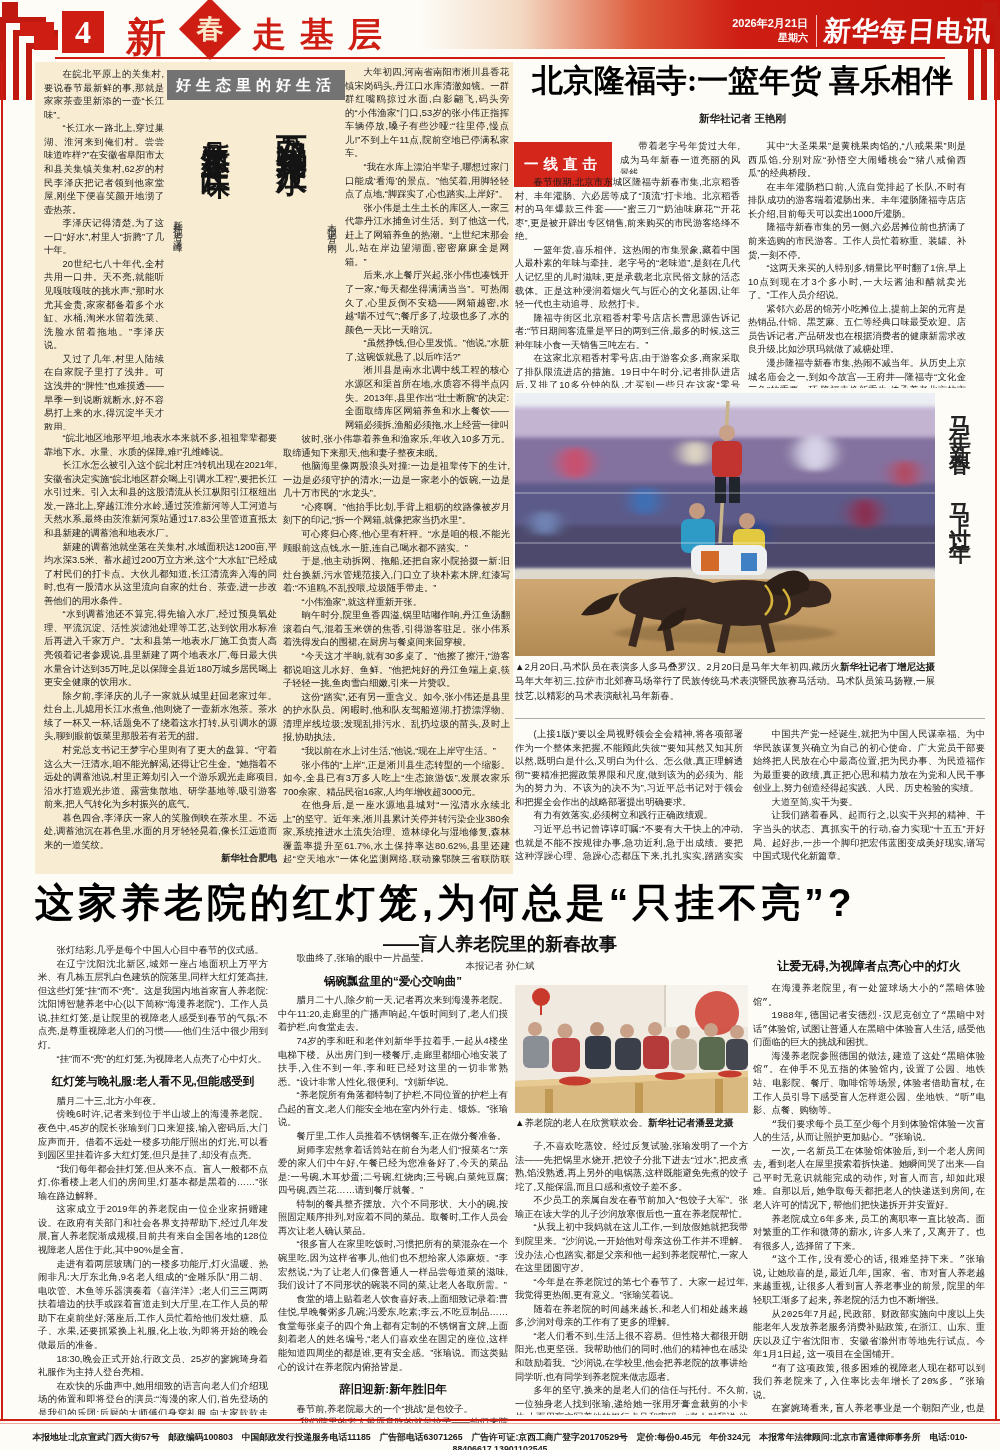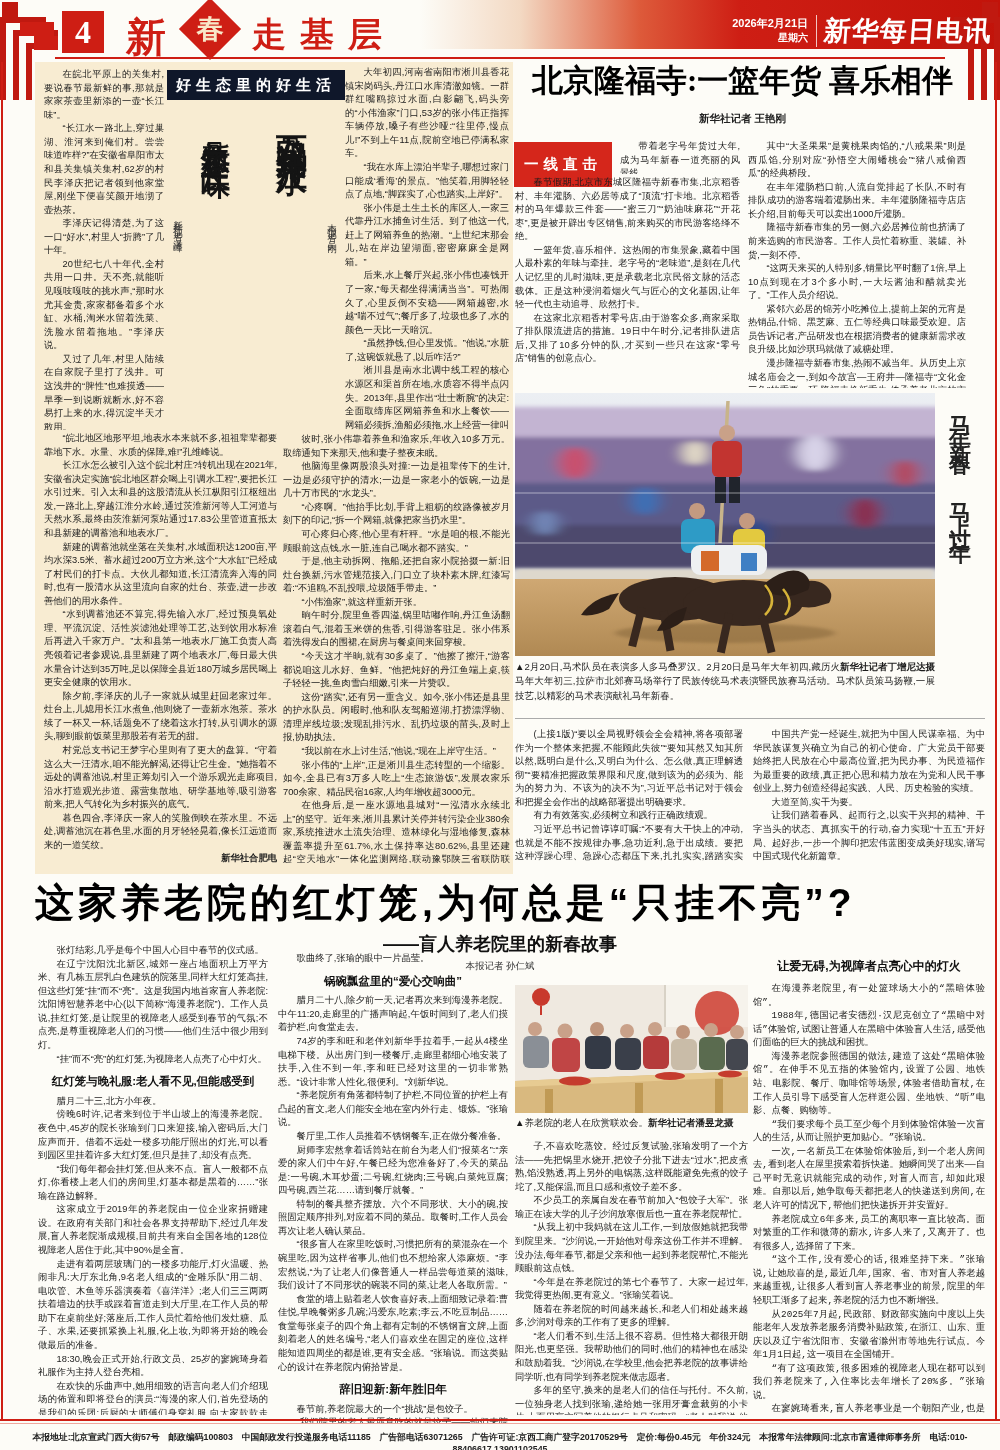--- a/index.html
+++ b/index.html
@@ -31,21 +31,21 @@
   .edge-right{left:995px;top:62px;width:2px;height:1358px;background:#ce1e14;}
   .bottom-line{left:0;top:1419px;width:1000px;height:2px;background:#ce1e14;}
   .bottom-line2{left:0;top:1423px;width:1000px;height:1px;background:#f0a89e;}
   
   .body-text{font-size:9.3px;line-height:1.46;text-align:justify;color:#1c1c1c;overflow:hidden;}
   .para{text-indent:2em;}
   .sub{font-weight:bold;text-align:center;font-size:11.5px;margin:7px 0 5px;text-indent:0;color:#111;}
   .end{text-align:right;font-weight:bold;text-indent:0;}
   
   .cream{left:35px;top:62px;width:478px;height:812px;background:#f8ecd2;}
-  .kicker{left:167px;top:70px;width:178px;height:30px;background:#0f172a;color:#fff;display:flex;
+  .kicker{left:167px;top:70px;width:178px;height:30px;background:#737373;color:#fff;display:flex;
     align-items:center;justify-content:center;font-weight:bold;font-size:15px;letter-spacing:5px;}
   .vhead{writing-mode:vertical-rl;font-family:"Liberation Serif",serif;font-weight:900;color:#141414;}
   .vbyline{writing-mode:vertical-rl;font-size:9.5px;letter-spacing:3px;color:#333;}
   .h1{left:190px;top:118px;width:46px;height:322px;font-size:29px;letter-spacing:4px;padding-right:5px;}
   .h2{left:260px;top:112px;width:52px;height:330px;font-size:31px;letter-spacing:4px;padding-right:6px;}
   .b1{left:166px;top:212px;width:18px;height:120px;}
   .b2{left:322px;top:216px;width:16px;height:105px;}
   .s1col1{left:44px;top:68px;width:120px;height:362px;}
   .s2col1{left:345px;top:66px;width:164px;height:364px;}
   .s1col2{left:44px;top:432px;width:233px;height:436px;}
@@ -187,20 +187,21 @@
   <div class="abs lf-byline">新华社记者 王艳刚</div>
   <div class="abs lf-label">
       <span>一线直击</span>
     </div>
   <div class="abs body-text lf-lead">
       <div class="para">带着老字号年货过大年,成为马年新春一道亮丽的风景线。</div>
     </div>
   <div class="abs body-text lf-col1">
       <div class="para">春节假期,北京市东城区隆福寺新春市集,北京稻香村、丰年灌肠、六必居等成了“顶流”打卡地。北京稻香村的马年爆款三件套——“蜜三刀”“奶油味麻花”“开花枣”,更是被开辟出专区销售,前来购买的市民游客络绎不绝。</div>
       <div class="para">一篮年货,喜乐相伴。这热闹的市集景象,藏着中国人最朴素的年味与牵挂。老字号的“老味道”,是刻在几代人记忆里的儿时滋味,更是承载老北京民俗文脉的活态载体。正是这种浸润着烟火气与匠心的文化基因,让年轻一代也主动追寻、欣然打卡。</div>
+      <div class="para">隆福寺街区北京稻香村零号店店长曹思源告诉记者:“节日期间客流量是平日的两到三倍,最多的时候,这三种年味小食一天销售三吨左右。”</div>
       <div class="para">在这家北京稻香村零号店,由于游客众多,商家采取了排队限流进店的措施。19日中午时分,记者排队进店后,又排了10多分钟的队,才买到一些只在这家“零号店”销售的创意点心。</div>
     </div>
   <div class="abs body-text lf-col2">
       <div class="para">其中“大圣果果”是黄桃果肉馅的,“八戒果果”则是西瓜馅,分别对应“孙悟空大闹蟠桃会”“猪八戒偷西瓜”的经典桥段。</div>
       <div class="para">在丰年灌肠档口前,人流自觉排起了长队,不时有排队成功的游客端着灌肠出来。丰年灌肠隆福寺店店长介绍,目前每天可以卖出1000斤灌肠。</div>
       <div class="para">隆福寺新春市集的另一侧,六必居摊位前也挤满了前来选购的市民游客。工作人员忙着称重、装罐、补货,一刻不停。</div>
       <div class="para">“这两天来买的人特别多,销量比平时翻了1倍,早上10点到现在才3个多小时,一大坛酱油和醋就卖光了。”工作人员介绍说。</div>
       <div class="para">紧邻六必居的锦芳小吃摊位上,提前上架的元宵是热销品,什锦、黑芝麻、五仁等经典口味最受欢迎。店员告诉记者,产品研发也在根据消费者的健康新需求改良升级,比如沙琪玛就做了减糖处理。</div>
       <div class="para">漫步隆福寺新春市集,热闹不减当年。从历史上京城名庙会之一,到如今故宫—王府井—隆福寺“文化金三角”的重要一环,隆福寺焕新重生,传承着老北京的市井文化与家国情怀。一众老字号集聚于此,守经典、玩创新,不仅人气拉满,还硬了春节年味,带火了消费。</div>
     </div>
@@ -364,21 +365,21 @@
       <ellipse cx="155" cy="91" rx="15" ry="4" fill="#c53c2e"></ellipse>
       <ellipse cx="215" cy="89" rx="12" ry="3.5" fill="#c53c2e"></ellipse>
     </svg>
   </div>
   <div class="abs nh-caption">
     <span>▲养老院的老人在欣赏联欢会。</span><b>新华社记者潘昱龙摄</b>
   </div>
   <div class="abs body-text nh-col3">
       <div class="para">子,不喜欢吃蒸饺。经过反复试验,张瑜发明了一个方法——先把锅里水烧开,把饺子分批下进去“过水”,把皮煮熟,馅没熟透,再上另外的电锅蒸,这样既能避免先煮的饺子坨了,又能保温,而且口感和煮饺子差不多。</div>
       <div class="para">不少员工的亲属自发在春节前加入“包饺子大军”。张瑜正在读大学的儿子沙润放寒假后也一直在养老院帮忙。</div>
-      <div class="para">“从我上初中我妈就在这儿工作,一到放假她就把我带到院里来。”沙润说,一开始他对母亲这份工作并不理解。没办法,每年春节,都是父亲和他一起到养老院帮忙,不能光顾眼前这点钱。</div>
+      <div class="para">“从我上初中我妈就在这儿工作,一到放假她就把我带到院里来。”沙润说,一开始他对母亲这份工作并不理解。没办法,心也踏实,都是父亲和他一起到养老院帮忙,一家人在这里团圆守岁。</div>
       <div class="para">“今年是在养老院过的第七个春节了。大家一起过年,我觉得更热闹,更有意义。”张瑜笑着说。</div>
       <div class="para">随着在养老院的时间越来越长,和老人们相处越来越多,沙润对母亲的工作有了更多的理解。</div>
       <div class="para">“老人们看不到,生活上很不容易。但性格大都很开朗阳光,也更坚强。我帮助他们的同时,他们的精神也在感染和鼓励着我。”沙润说,在学校里,他会把养老院的故事讲给同学听,也有同学到养老院来做志愿者。</div>
       <div class="para">多年的坚守,换来的是老人们的信任与托付。不久前,一位独身老人找到张瑜,递给她一张用牙膏盒裁剪的小卡片,上面用盲文写着他的银行卡号和密码。“老人对我说,他没有子女,还患有高血压,如果突然发病住院,卡里面有他全部的积蓄,别给养老院添麻烦……”张瑜觉得,有老人们这份信任,再苦再累也值了。</div>
     </div>
 
   <div class="abs nh-col4-head">让爱无碍,为视障者点亮心中的灯火</div>
   <div class="abs body-text nh-col4">
       <div class="para">在海漫养老院里,有一处篮球场大小的“黑暗体验馆”。</div>
       <div class="para">1988年,德国记者安德烈·汉尼克创立了“黑暗中对话”体验馆,试图让普通人在黑暗中体验盲人生活,感受他们面临的巨大的挑战和困扰。</div>

